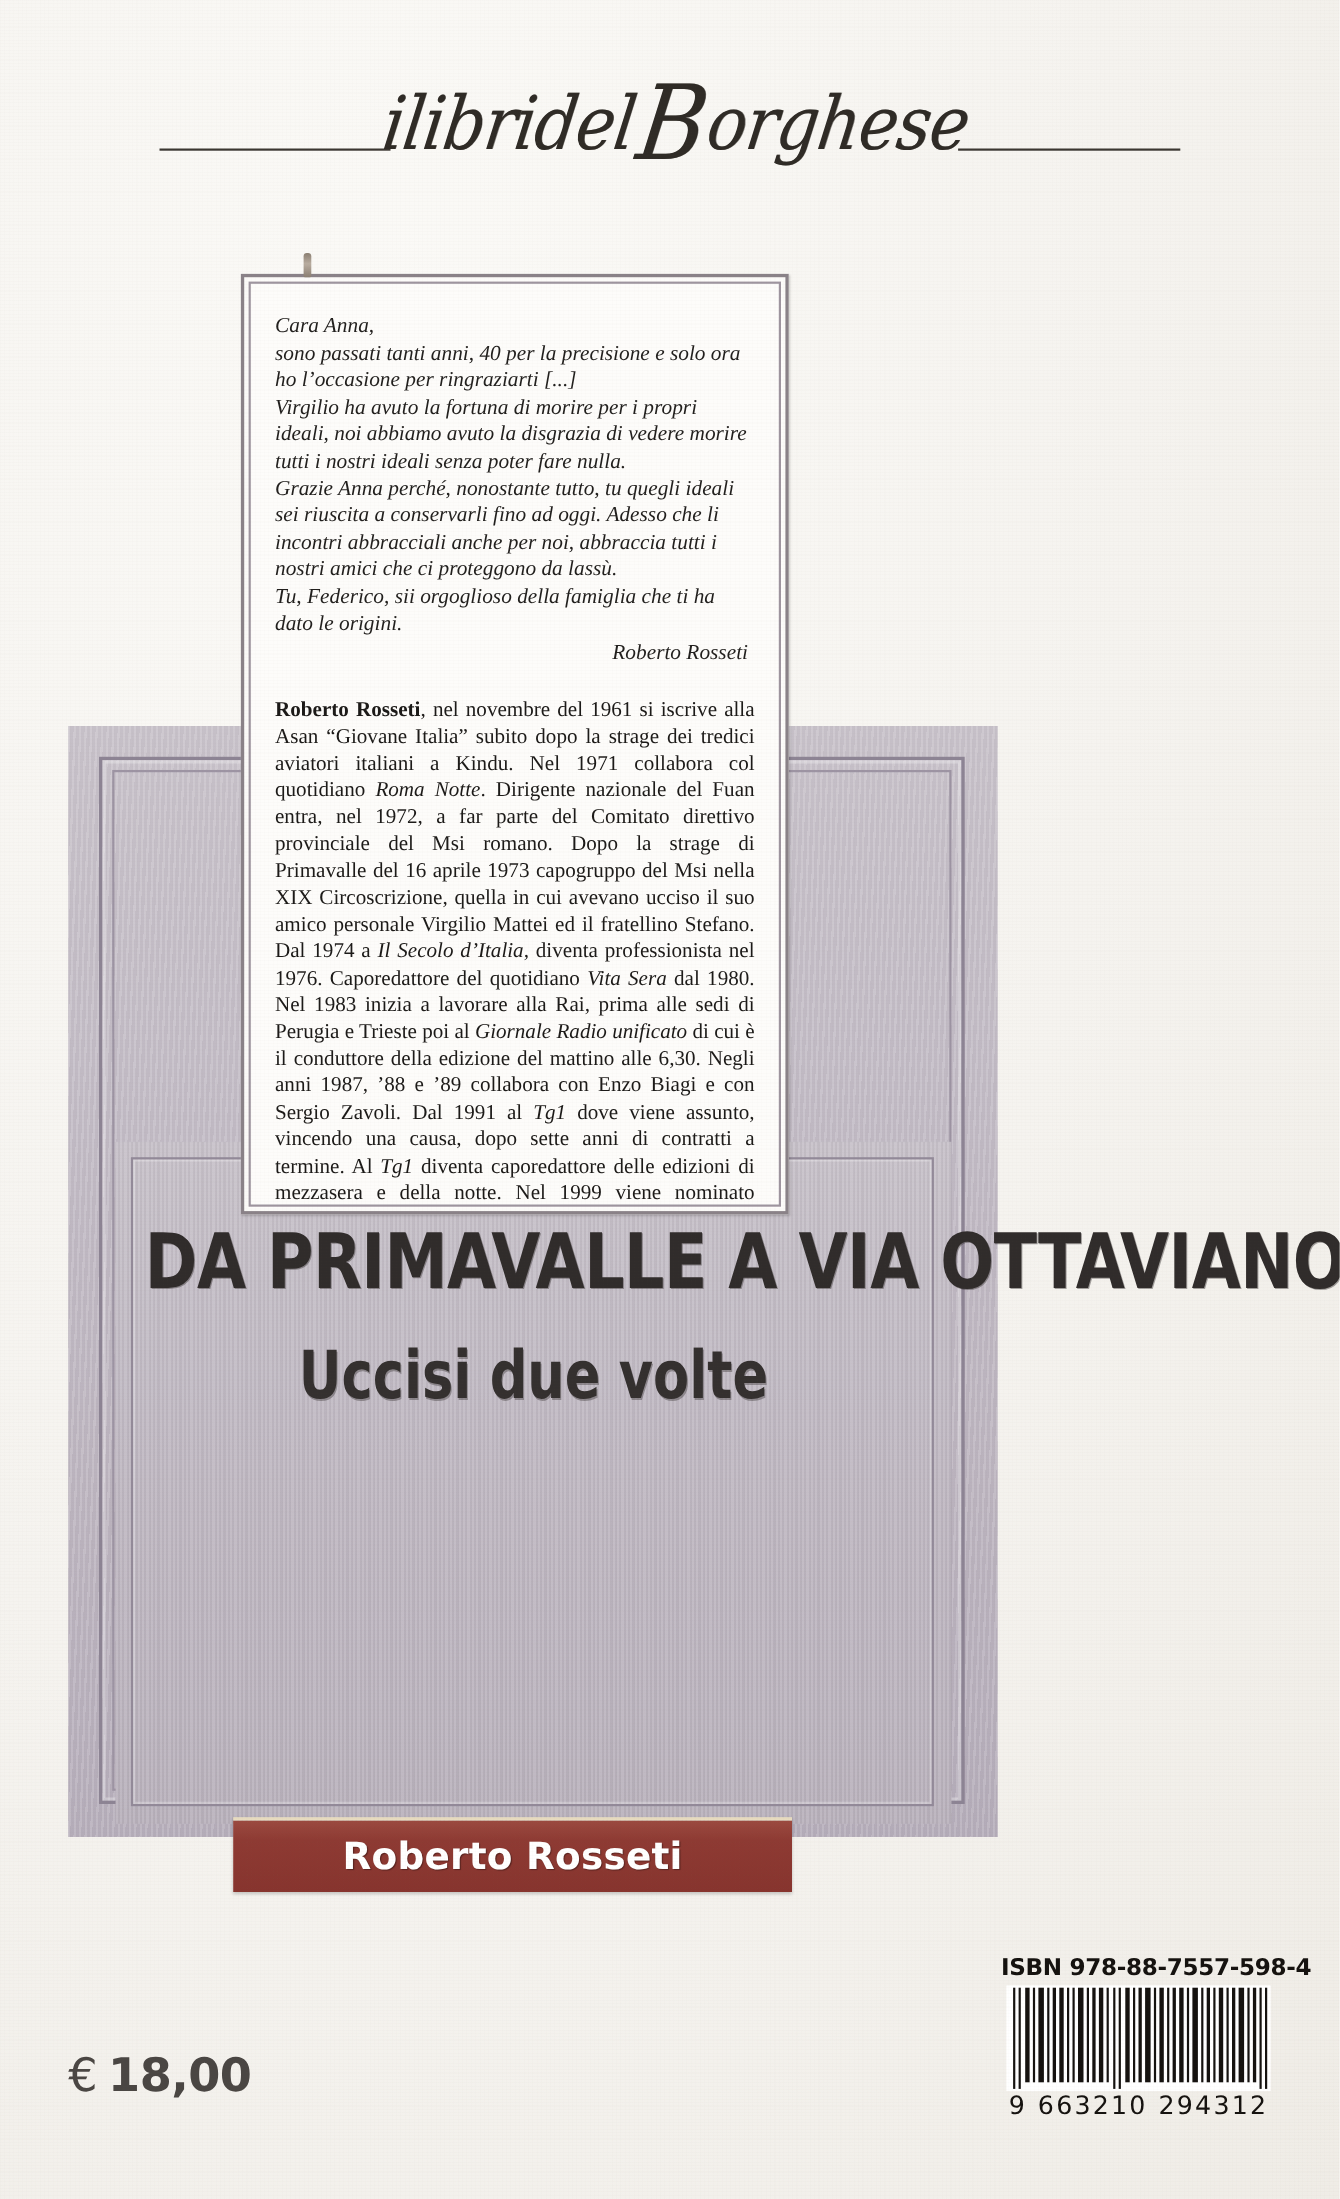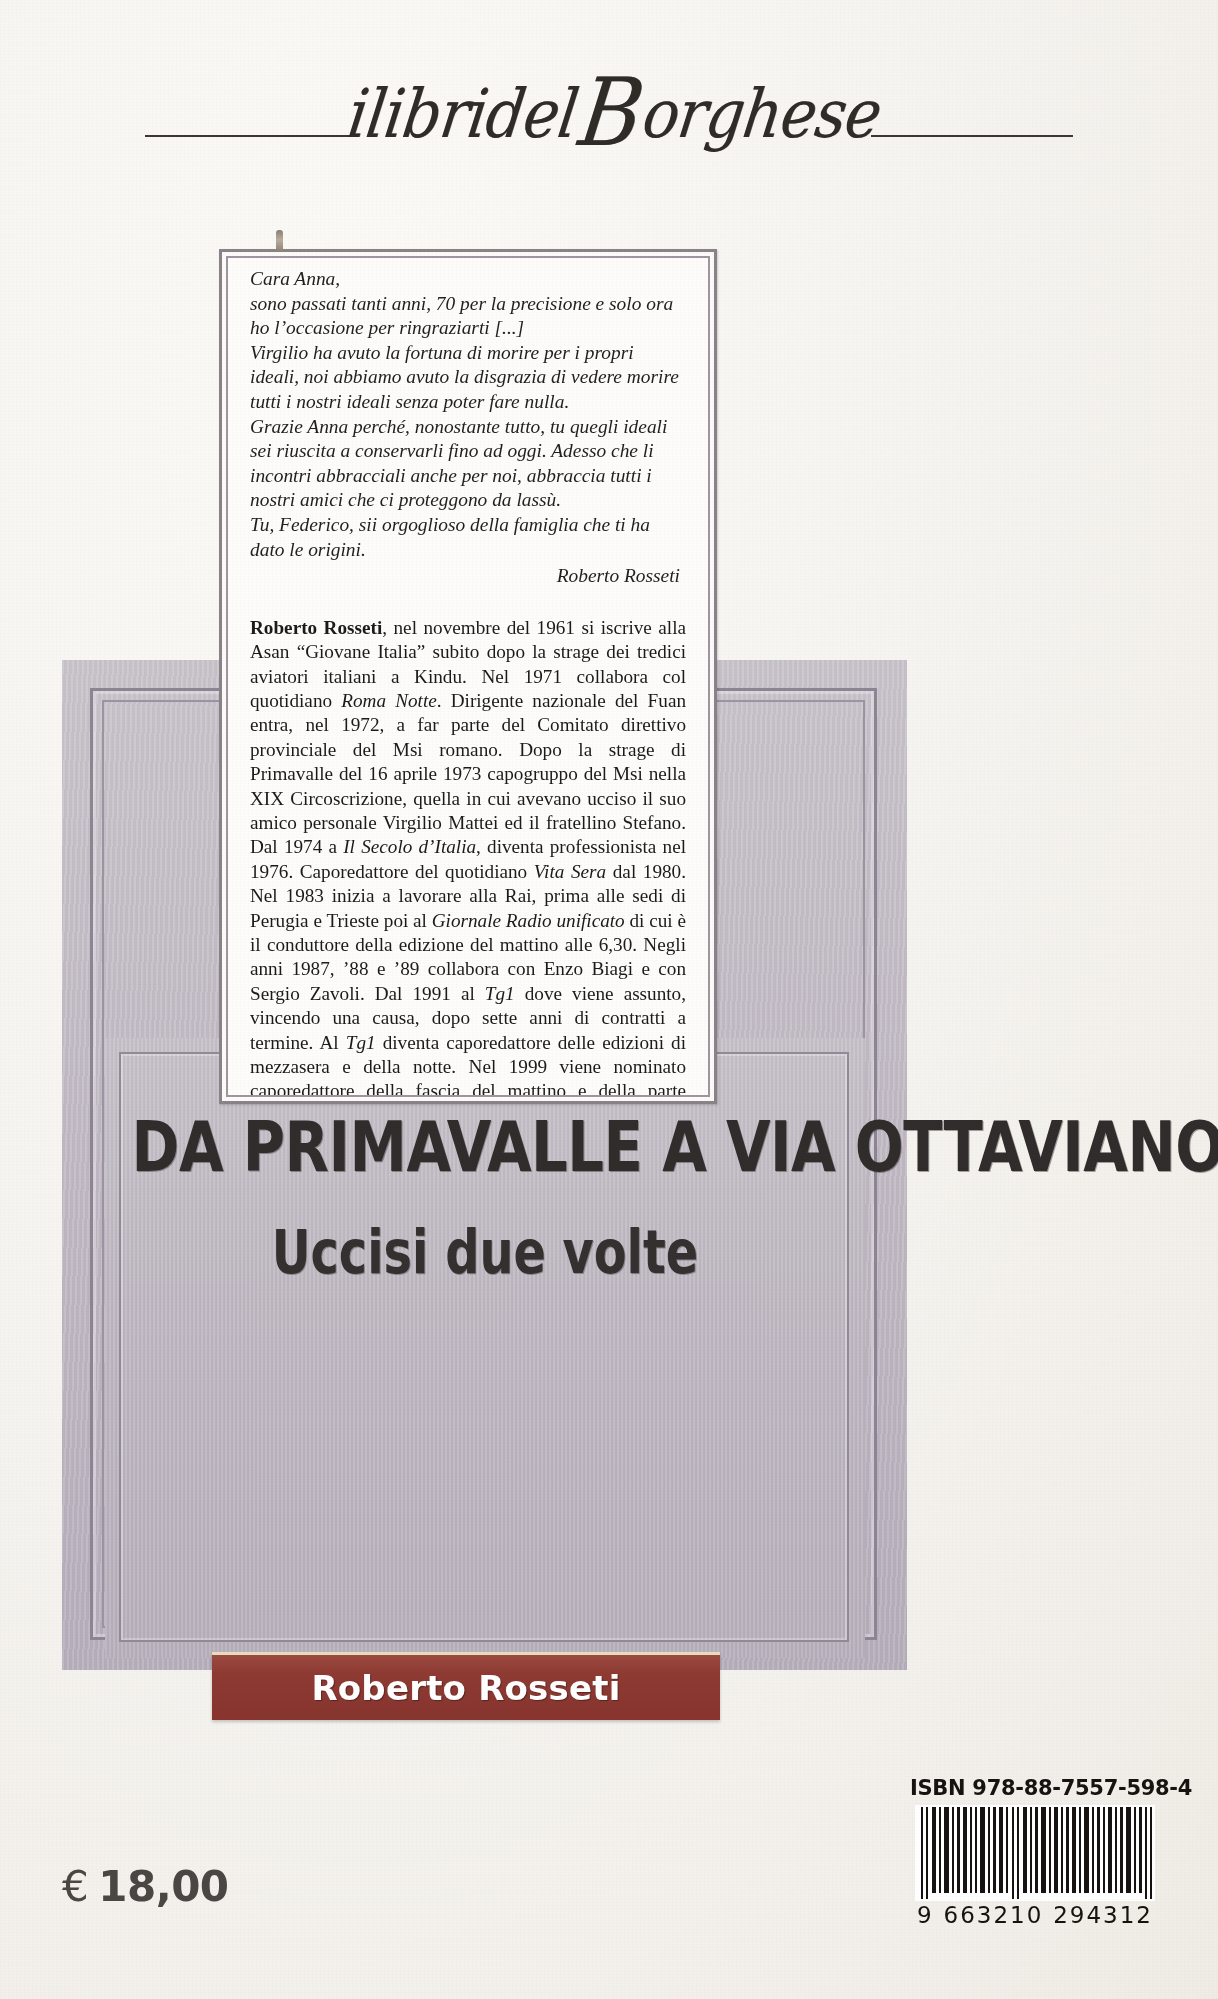--- a/index.html
+++ b/index.html
@@ -120,21 +120,21 @@
     height: 849px;
     background: #fdfcfa;
     border: 3px solid #8a8288;
     box-shadow: 0 0 0 2px #fbfaf8 inset, 1px 1px 2px rgba(0,0,0,.18);
     z-index: 12;
   }
   .card-inner {
     position: absolute;
     inset: 4px;
     border: 2px solid #9e959f;
-    padding: 9px 22px 10px 22px;
+    padding: 27px 22px 10px 22px;
     box-sizing: border-box;
     overflow: hidden;
   }
   .pin {
     position: absolute;
     left: 276px;
     top: 230px;
     width: 7px;
     height: 22px;
     z-index: 14;
@@ -305,21 +305,21 @@
     <div class="poster2-frame"></div>
   </div>
 
   <div class="pin"></div>
 
   <div class="card">
     <div class="card-inner">
 
       <div class="letter">
         <p>Cara Anna,</p>
-        <p>sono passati tanti anni, 70 per la precisione e solo ora ho l’occasione per ringraziarti [...]</p>
+        <p>sono passati tanti anni, 40 per la precisione e solo ora ho l’occasione per ringraziarti [...]</p>
         <p>Virgilio ha avuto la fortuna di morire per i propri ideali, noi abbiamo avuto la disgrazia di vedere morire tutti i nostri ideali senza poter fare nulla.</p>
         <p>Grazie Anna perché, nonostante tutto, tu quegli ideali sei riuscita a conservarli fino ad oggi. Adesso che li incontri abbracciali anche per noi, abbraccia tutti i nostri amici che ci proteggono da lassù.</p>
         <p>Tu, Federico, sii orgoglioso della famiglia che ti ha dato le origini.</p>
       </div>
       <div class="signature">Roberto Rosseti</div>
 
       <div class="bio"><b>Roberto Rosseti</b><span>, nel novembre del 1961 si iscrive alla Asan “Giovane Italia” subito dopo la strage dei tredici aviatori italiani a Kindu. Nel 1971 collabora col quotidiano </span><i>Roma Notte</i><span>. Dirigente nazionale del Fuan entra, nel 1972, a far parte del Comitato direttivo provinciale del Msi romano. Dopo la strage di Primavalle del 16 aprile 1973 capogruppo del Msi nella XIX Circoscrizione, quella in cui avevano ucciso il suo amico personale Virgilio Mattei ed il fratellino Stefano. Dal 1974 a </span><i>Il Secolo d’Italia</i><span>, diventa professionista nel 1976. Caporedattore del quotidiano </span><i>Vita Sera</i><span> dal 1980. Nel 1983 inizia a lavorare alla Rai, prima alle sedi di Perugia e Trieste poi al </span><i>Giornale Radio unificato</i><span> di cui è il conduttore della edizione del mattino alle 6,30. Negli anni 1987, ’88 e ’89 collabora con Enzo Biagi e con Sergio Zavoli. Dal 1991 al </span><i>Tg1</i><span> dove viene assunto, vincendo una causa, dopo sette anni di contratti a termine. Al </span><i>Tg1</i><span> diventa caporedattore delle edizioni di mezzasera e della notte. Nel 1999 viene nominato caporedattore della fascia del mattino e della parte giornalistica della trasmissione </span></div>
 
     </div>
   </div>

